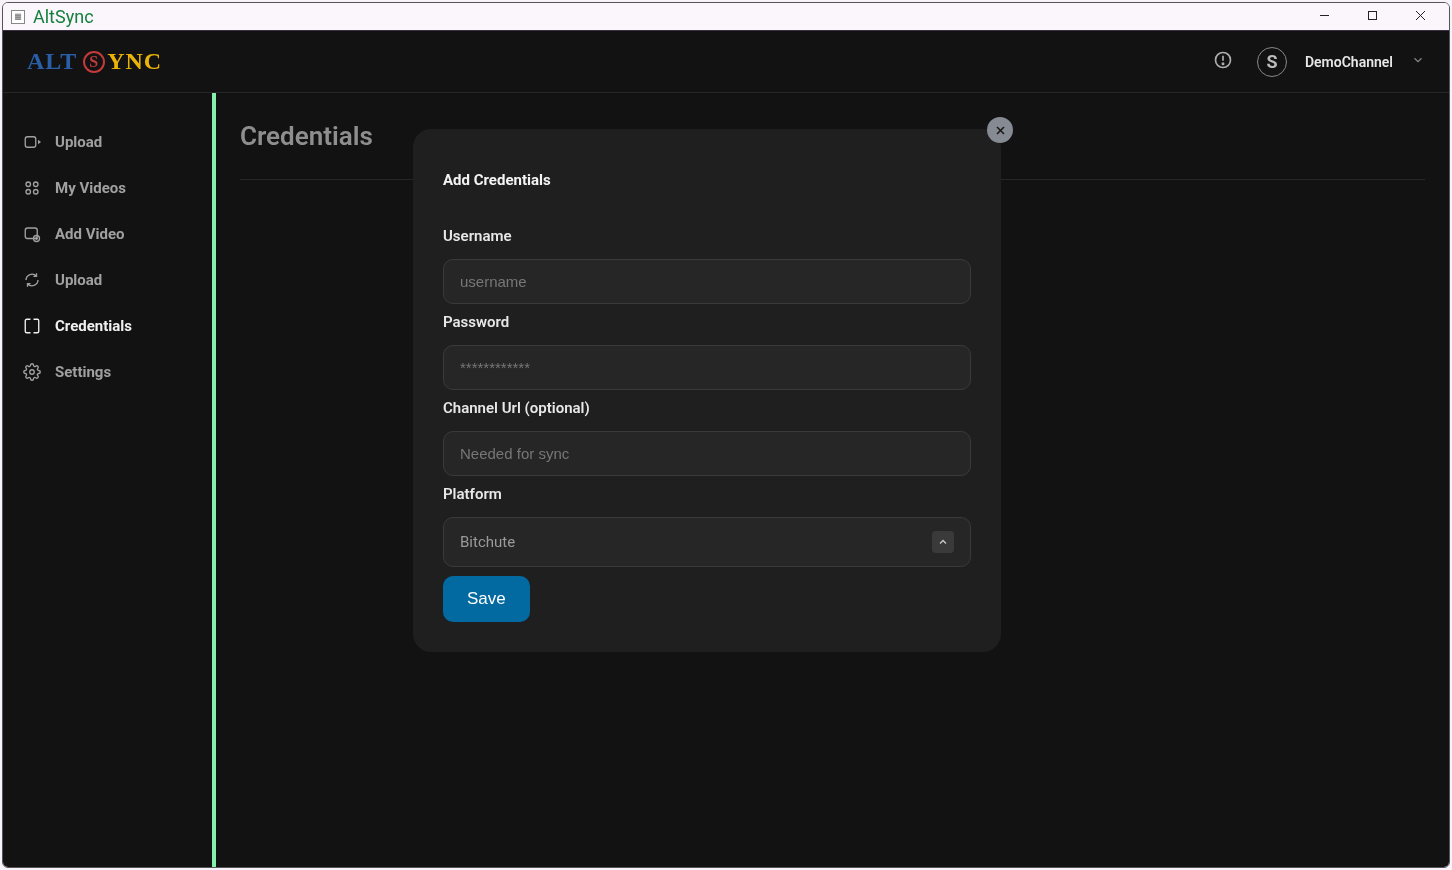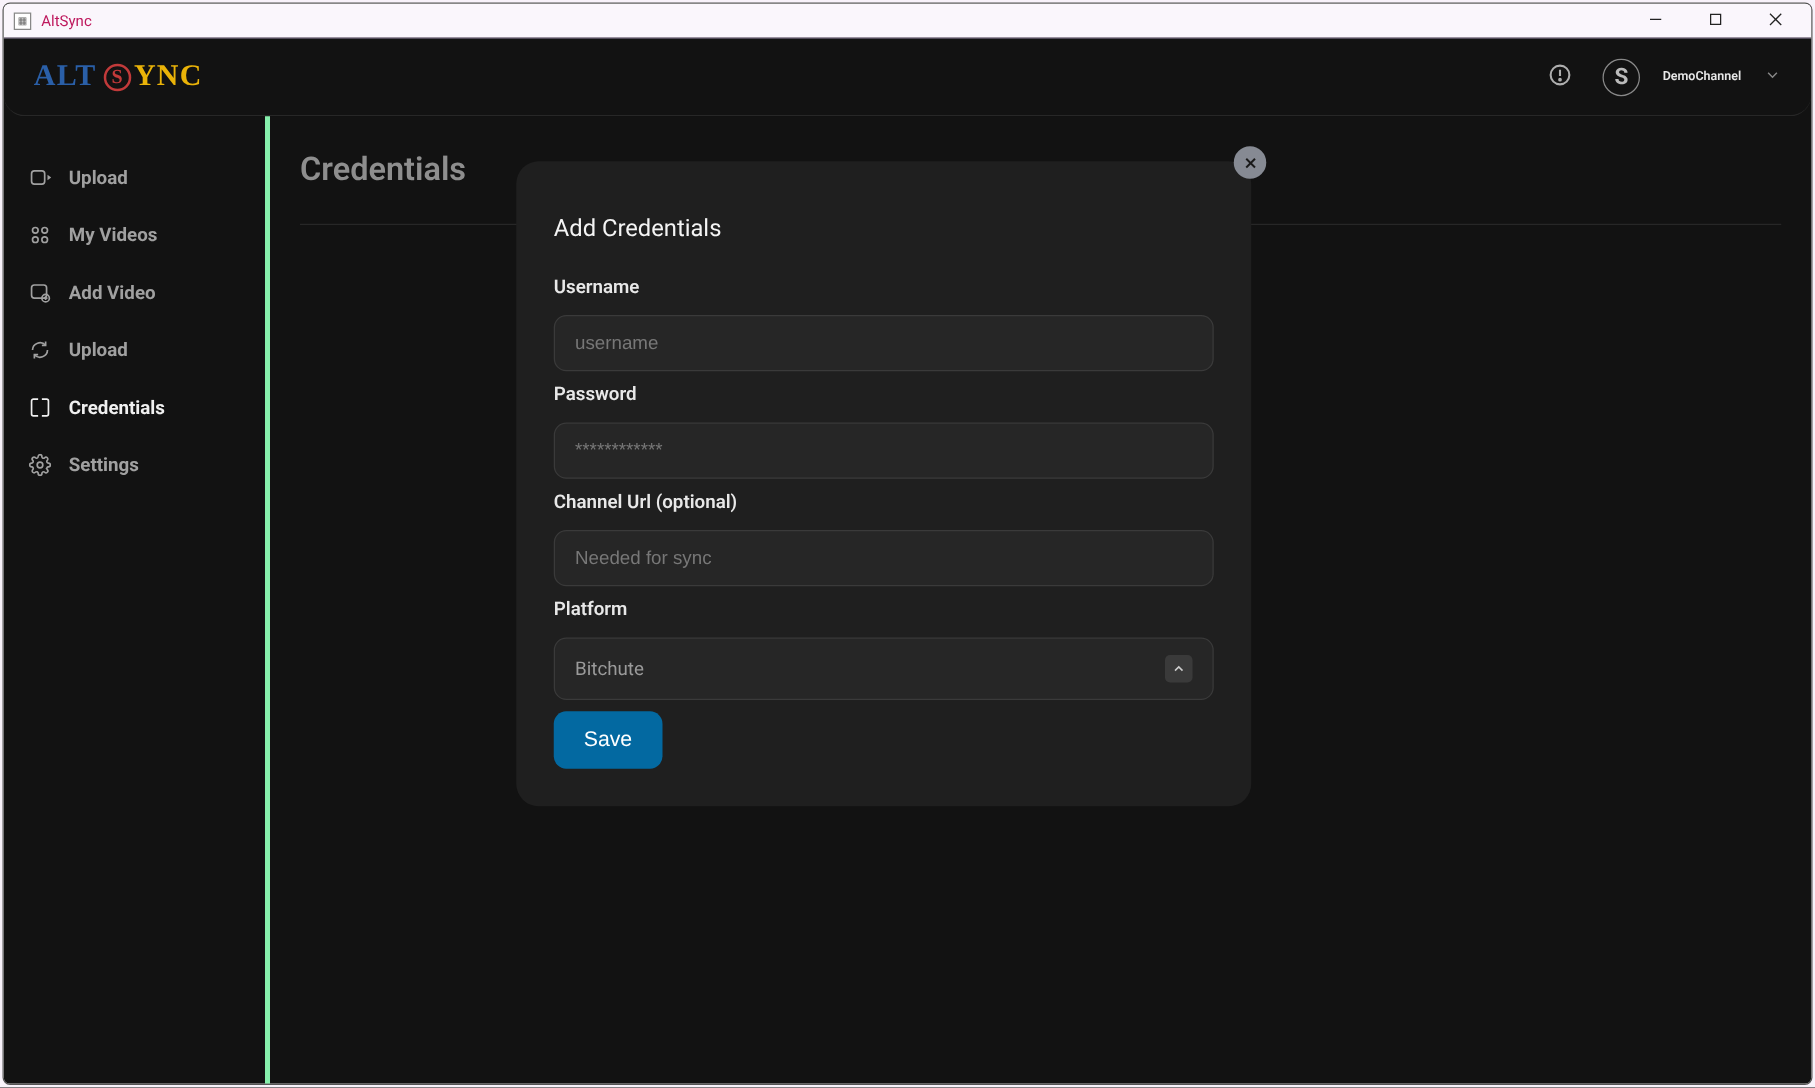--- a/index.html
+++ b/index.html
@@ -34,61 +34,60 @@
   border: 1px solid #888;
   margin-right: 8px;
   display: inline-flex;
   align-items: center;
   justify-content: center;
   font-size: 8px;
   color: #666;
   background: #fff;
 }
 .titlebar .title {
-  font-size: 12px;
-  color: #be185d;
+  font-size: 18px;
+  color: #15803d;
   flex: 1;
 }
 .winbtns { display: flex; gap: 18px; margin-right: 6px; }
 .winbtn { width: 30px; text-align: center; font-size: 12px; color: #222; cursor: pointer; }
 .winbtn svg { width: 11px; height: 11px; }
 .app {
   flex: 1;
   background: #121212;
   display: flex;
   flex-direction: column;
   position: relative;
 }
 .header {
   height: 62px;
   border-bottom: 1px solid #272727;
   display: flex;
   align-items: center;
   padding: 0 24px;
-  border-radius: 17px;
 }
 .logo { display: flex; align-items: center; font-size: 24px; font-weight: 600; letter-spacing: 1px; font-family: Georgia, serif; }
 .logo .alt { color: #2a5fa8; }
 .logo .s-badge {
   display: inline-flex; align-items: center; justify-content: center;
   width: 22px; height: 22px; border-radius: 50%;
   border: 2px solid #c23a3a; color: #c23a3a; font-size: 16px;
   margin: 0 2px; font-weight: bold;
 }
 .logo .ync { color: #eab308; }
 .header-spacer { flex: 1; }
 .header-right { display: flex; align-items: center; gap: 24px; }
 .alert-icon { width: 20px; height: 20px; color: #aeaeae; }
 .user-chip { display: flex; align-items: center; gap: 18px; cursor: pointer; }
 .avatar {
   width: 30px; height: 30px; border-radius: 50%;
   border: 1.5px solid #888; display: flex; align-items: center; justify-content: center;
   color: #bbb; font-weight: 700; font-size: 18px;
 }
-.user-name { color: #e8e8e8; font-weight: 600; font-size: 10px; }
+.user-name { color: #e8e8e8; font-weight: 600; font-size: 14px; }
 .chev { color: #888; }
 .body { flex: 1; display: flex; }
 .sidebar {
   width: 213px;
   border-right: 4px solid #86efac;
   padding: 26px 20px;
   font-weight: bold;
 }
 .sidebar .item {
   display: flex; align-items: center; gap: 14px;
@@ -113,21 +112,21 @@
 .modal .close-btn {
   position: absolute;
   top: -12px; right: -12px;
   width: 26px; height: 26px;
   border-radius: 50%;
   background: #868a93;
   color: #0f0f0f;
   display: flex; align-items: center; justify-content: center;
   font-size: 14px; cursor: pointer;
 }
-.modal h2 { color: #f4f4f4; font-size: 19px; font-weight: 400; margin-bottom: 26px; }
+.modal h2 { color: #f4f4f4; font-size: 15px; font-weight: 700; margin-bottom: 38px; }
 .form-group { margin-bottom: 9px; }
 .form-label { color: #e8e8e8; font-size: 15px; font-weight: 600; display: block; margin-bottom: 14px; }
 .text-input, .select-input {
   width: 100%;
   background: #262626;
   border: 1px solid #3a3a3a;
   border-radius: 10px;
   padding: 13px 16px;
   color: #dcdcdc;
   font-size: 15px;

